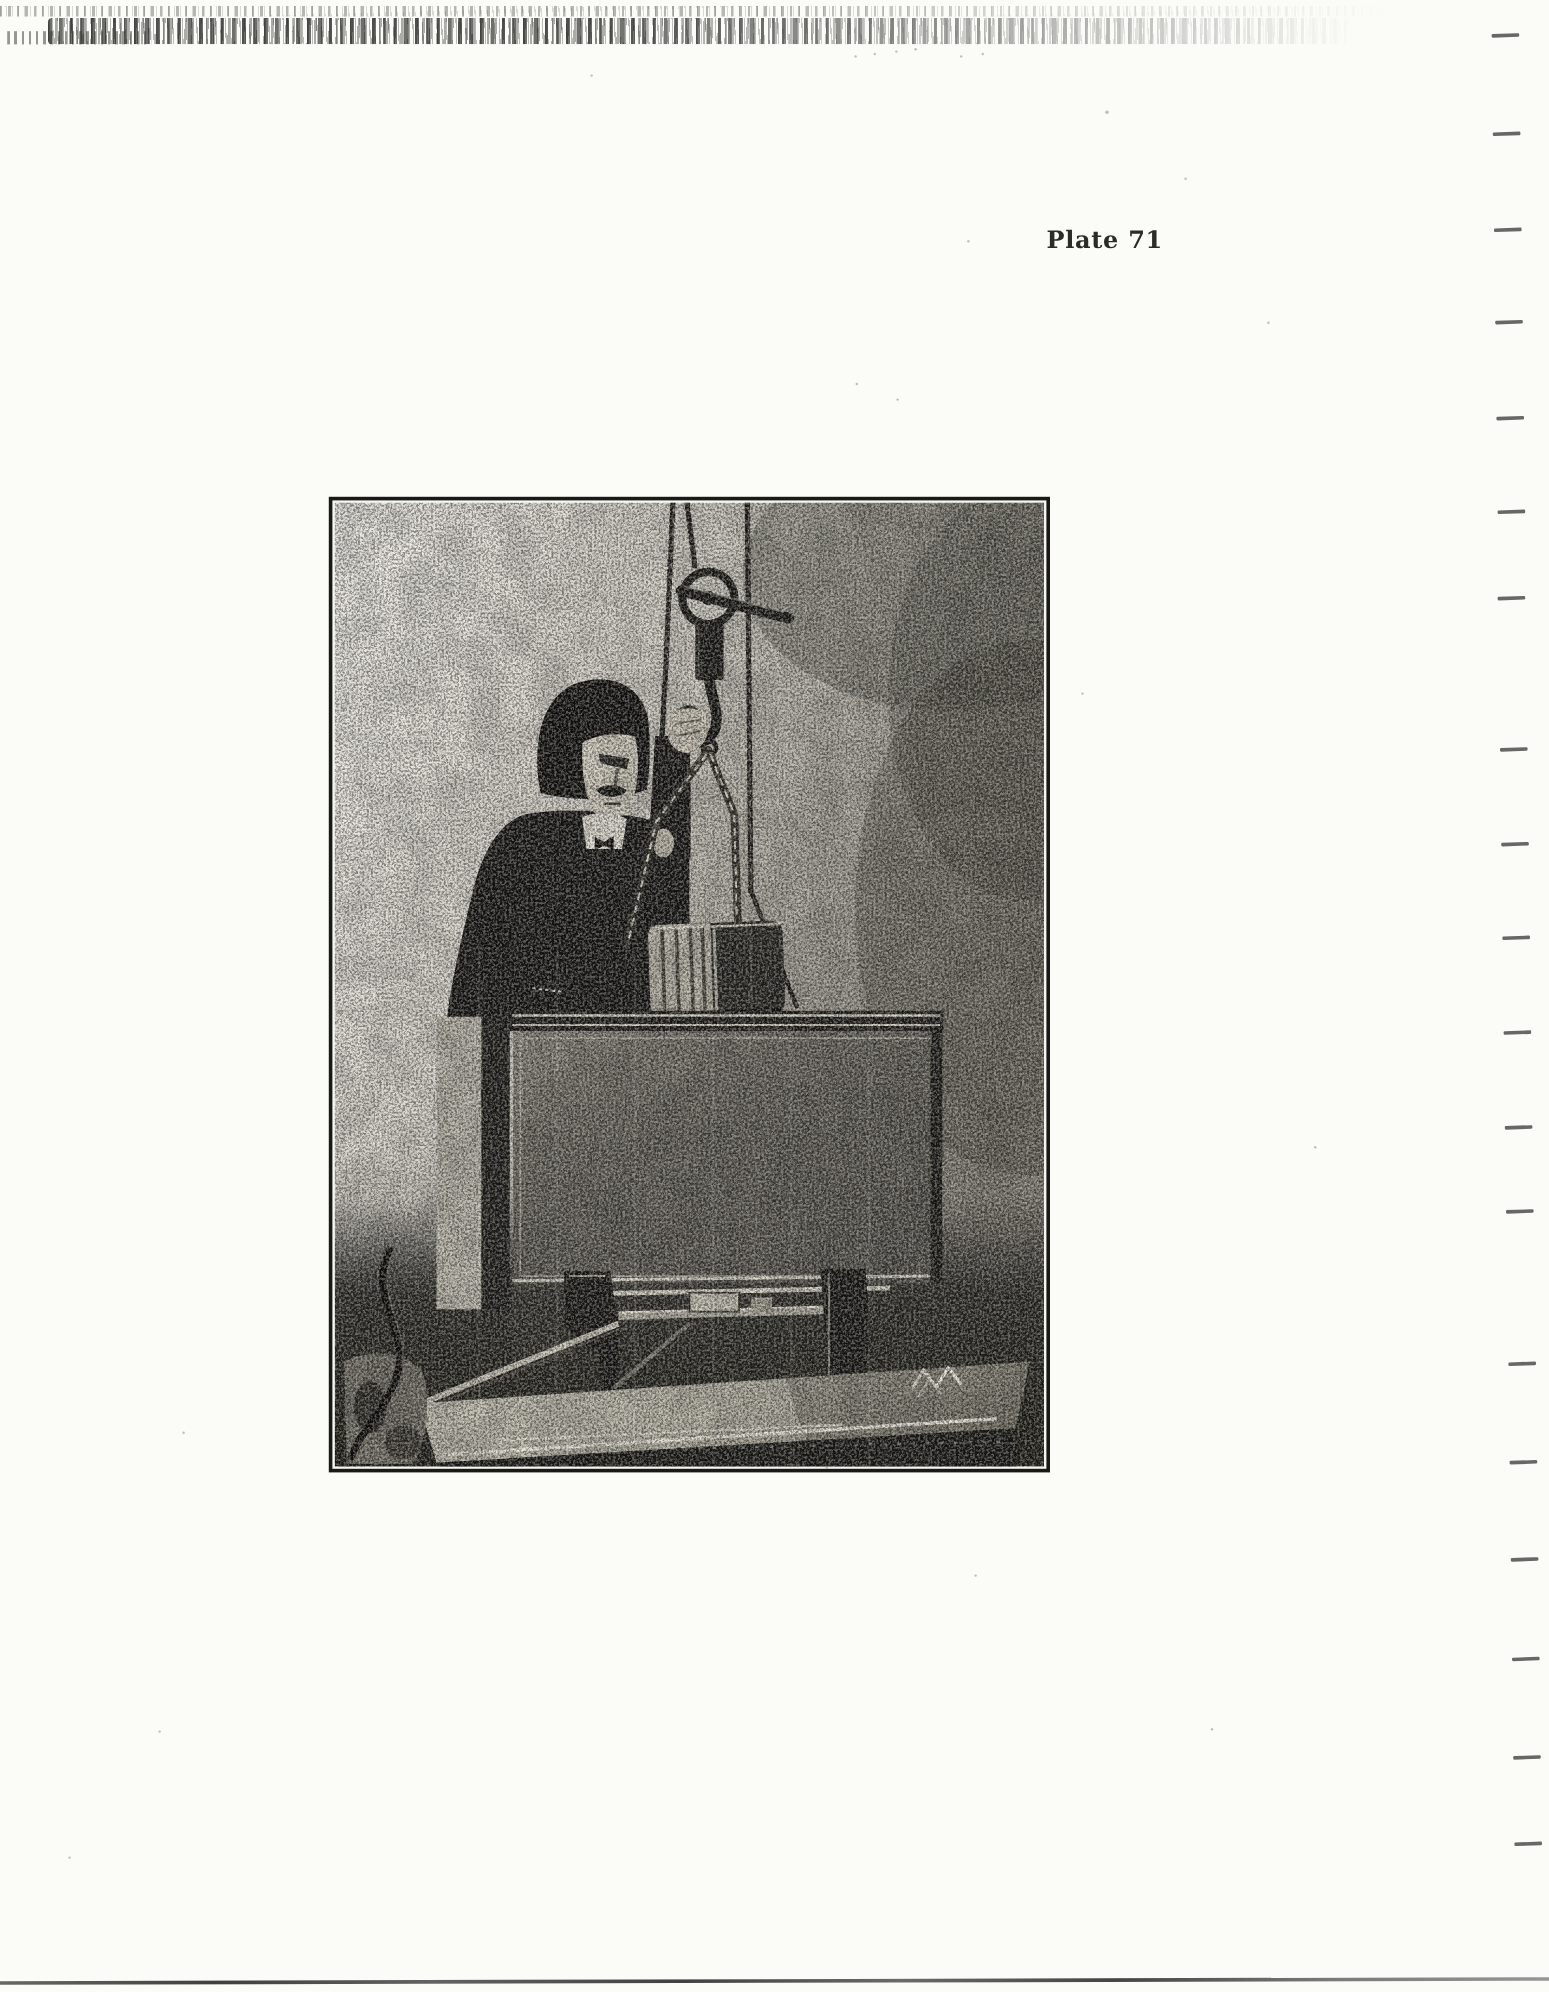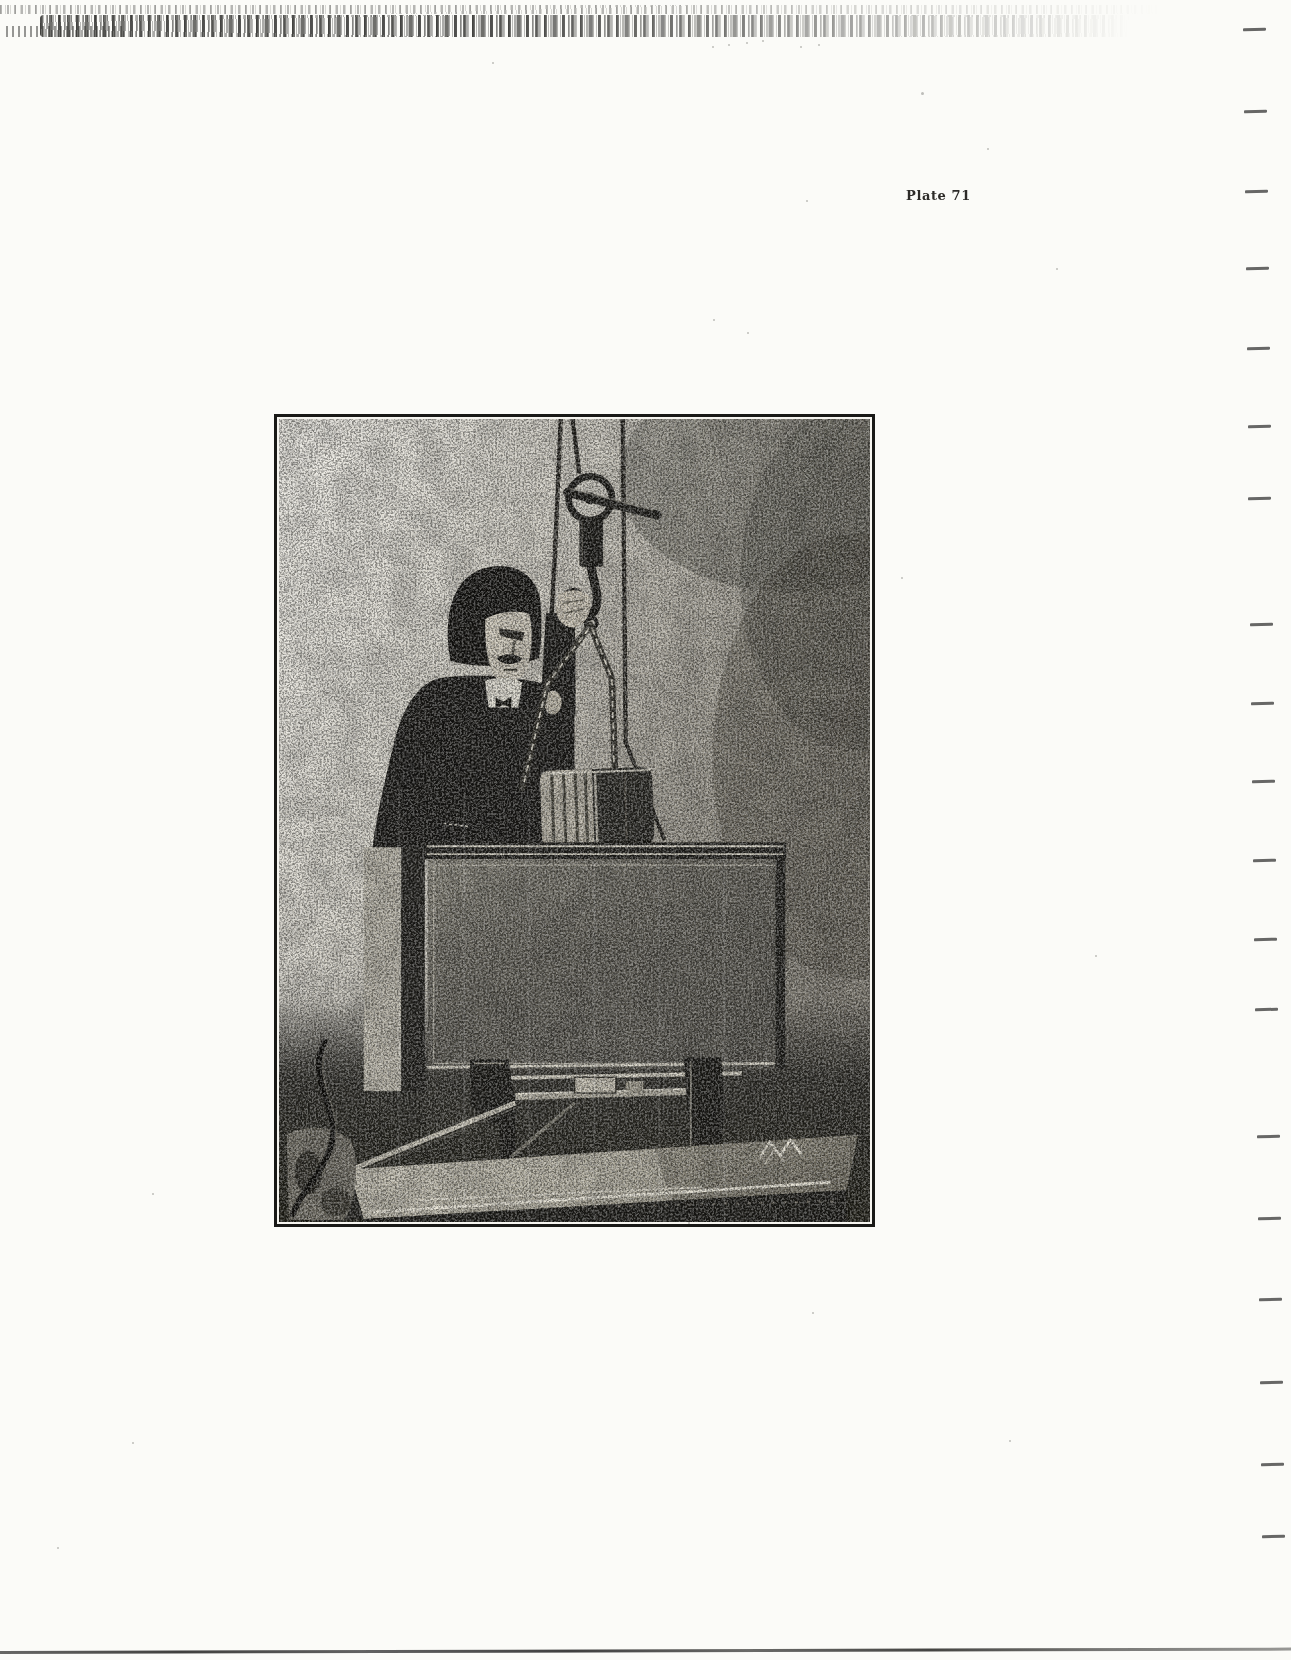--- a/index.html
+++ b/index.html
@@ -34,22 +34,22 @@
     mask:linear-gradient(90deg,#000 0 42%,rgba(0,0,0,.75) 62%,rgba(0,0,0,.4) 80%,rgba(0,0,0,.15) 93%,transparent 100%);
   }
   .smudge-left{
     left:6px;top:26px;width:120px;height:11px;
     background:repeating-linear-gradient(90deg, rgba(50,50,47,.5) 0 2px, transparent 2px 6px);
     filter:blur(.4px);
   }
 
   
   .caption{
-    position:absolute;left:906px;top:188px;
-    font-size:13px;font-weight:700;color:#2d2b28;
+    position:absolute;left:872px;top:188px;
+    font-size:20px;font-weight:700;color:#2d2b28;
     letter-spacing:.6px;
   }
 
   
   .photo{
     position:absolute;left:274px;top:414px;
     width:601px;height:813px;
     box-sizing:border-box;
     border:3px solid #191917;
     background:#f6f5f0;

